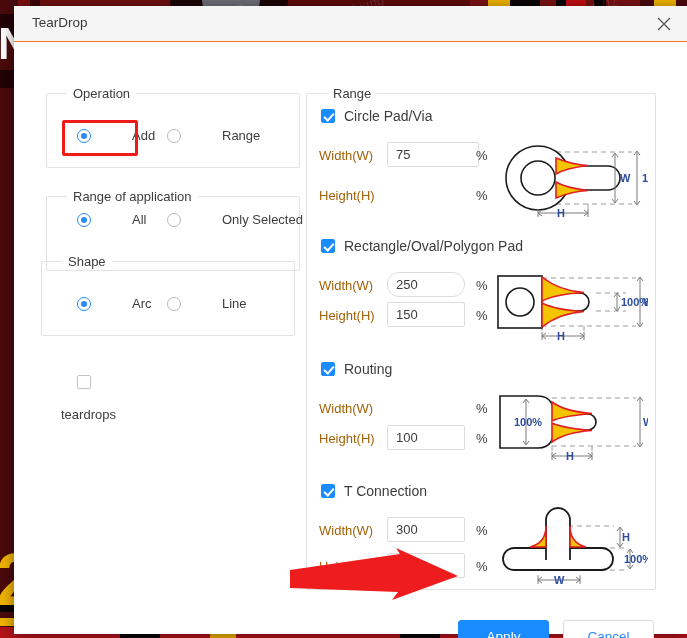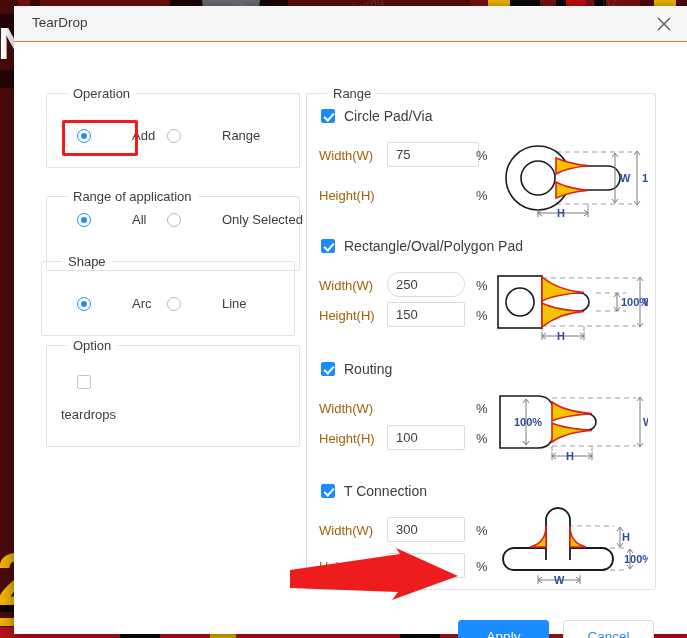--- a/index.html
+++ b/index.html
@@ -299,23 +299,20 @@
       </div>
       <div class="radio-row" style="left:63px; top:254px;">
         <span class="radio checked"></span>
         <span class="radio-label">Arc</span>
       </div>
       <div class="radio-row" style="left:153px; top:254px;">
         <span class="radio"></span>
         <span class="radio-label">Line</span>
       </div>
 
-      <div class="group" style="left:32px; top:303px; width:252px; height:100px;">
-        <div class="legend">Option</div>
-      </div>
       <div class="cbx-row" style="left:63px; top:333px;">
         <span class="cbx"></span>
       </div>
       <div class="option-text" style="left:47px; top:365px;">teardrops</div>
 
       <div class="group" style="left:292px; top:51px; width:348px; height:495px;">
         <div class="legend">Range</div>
       </div>
 
       <div class="cbx-row" style="left:307px; top:66px;">

